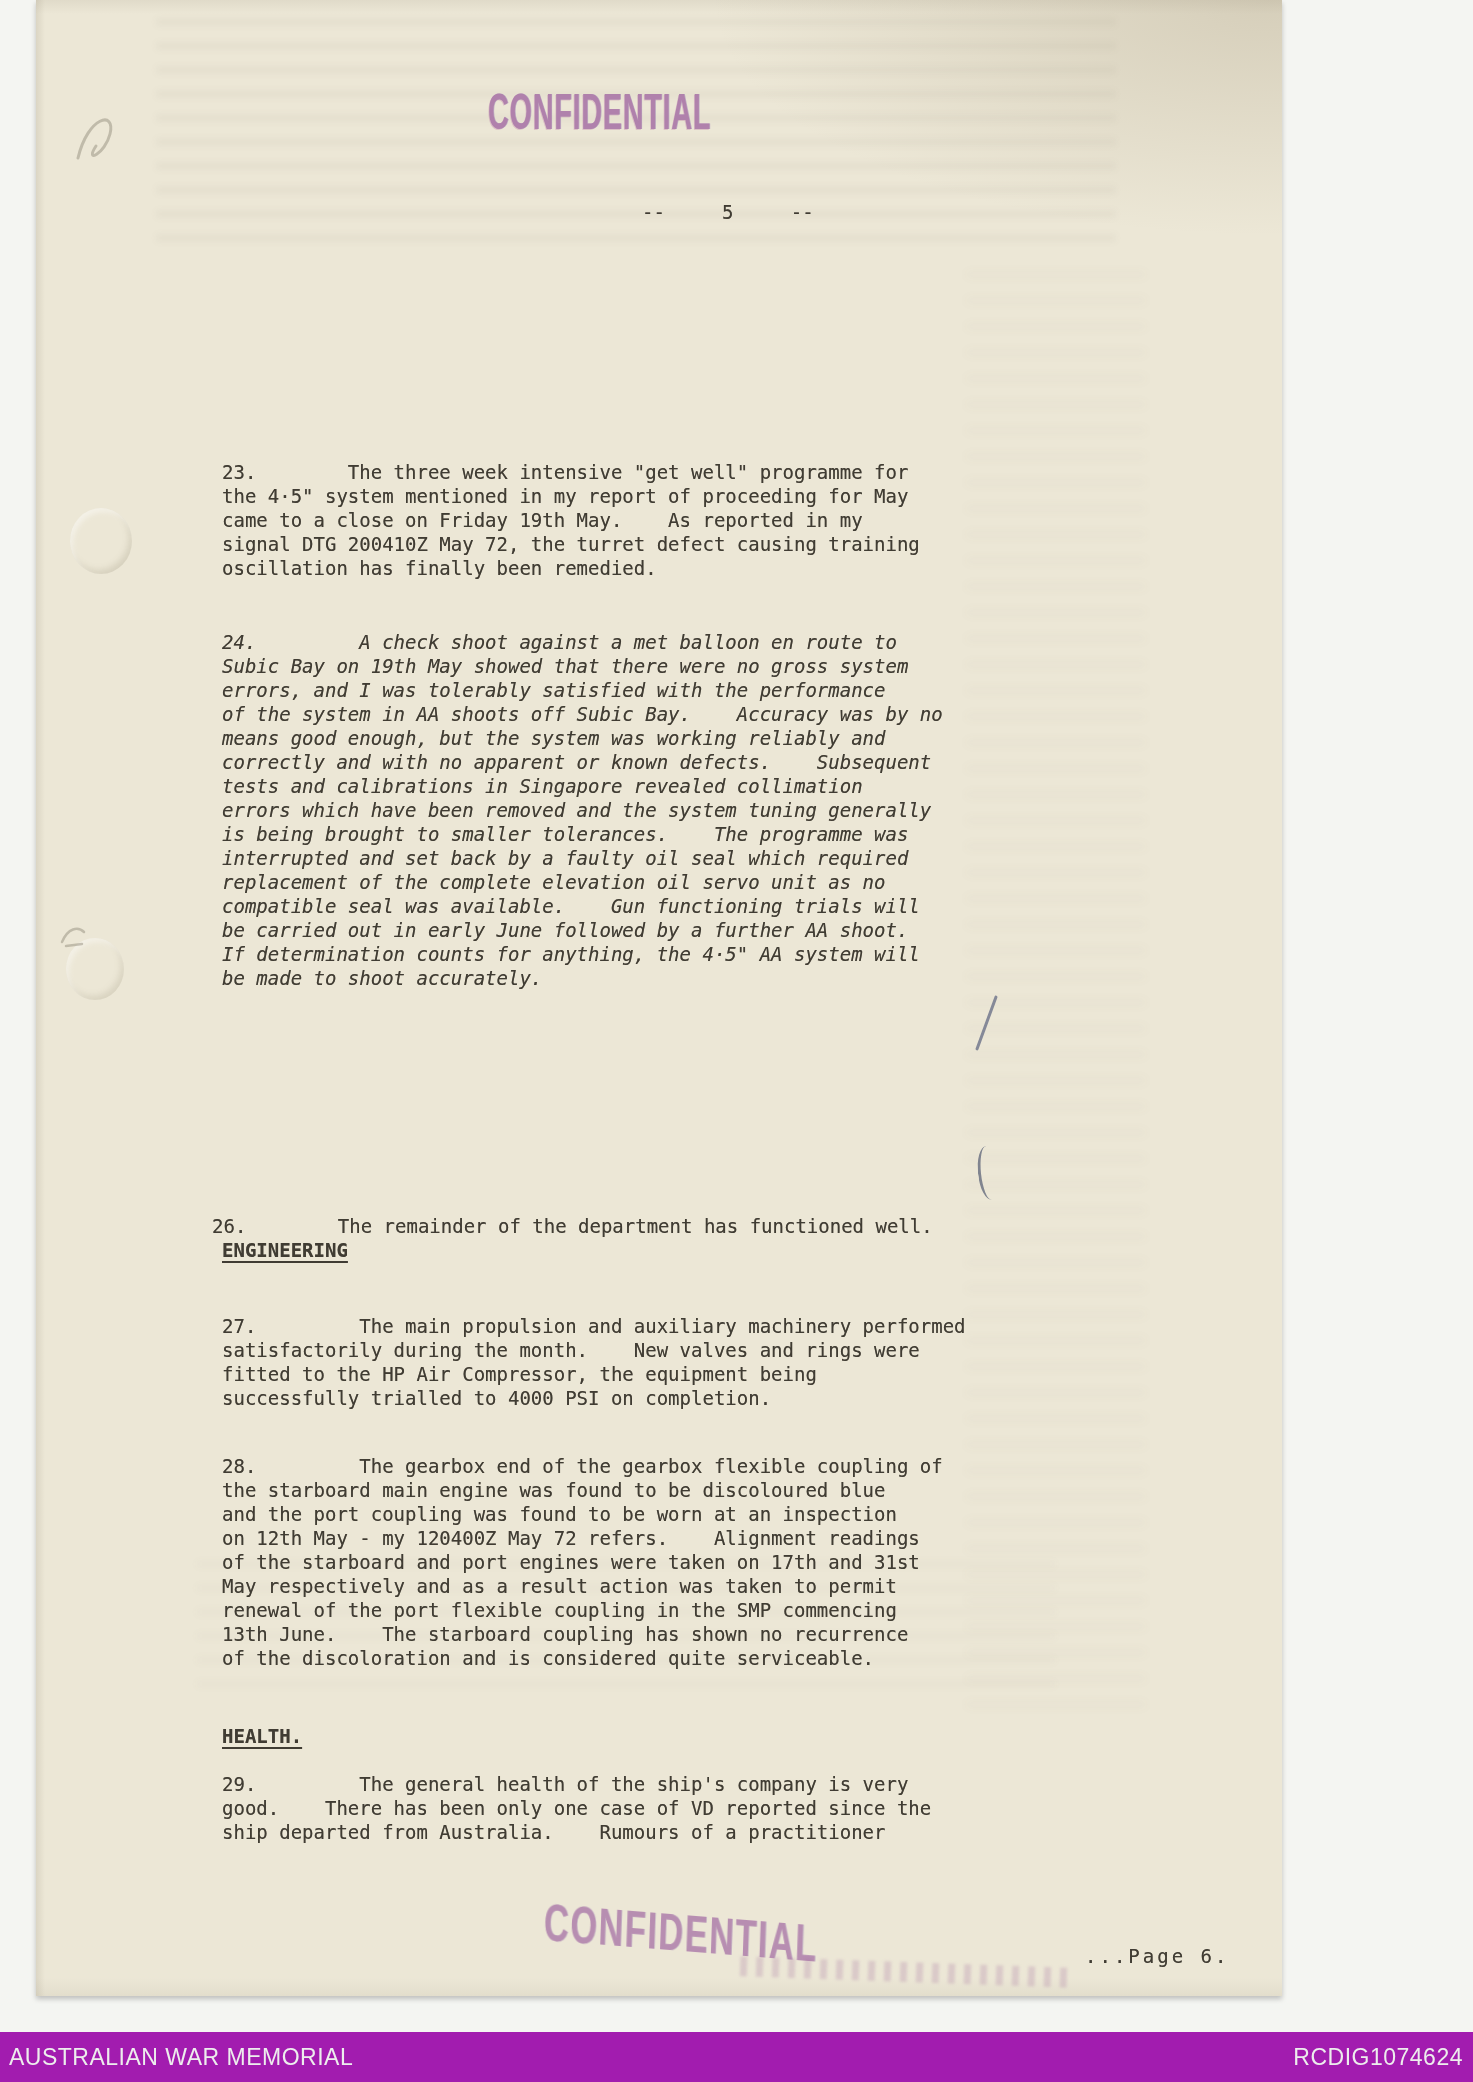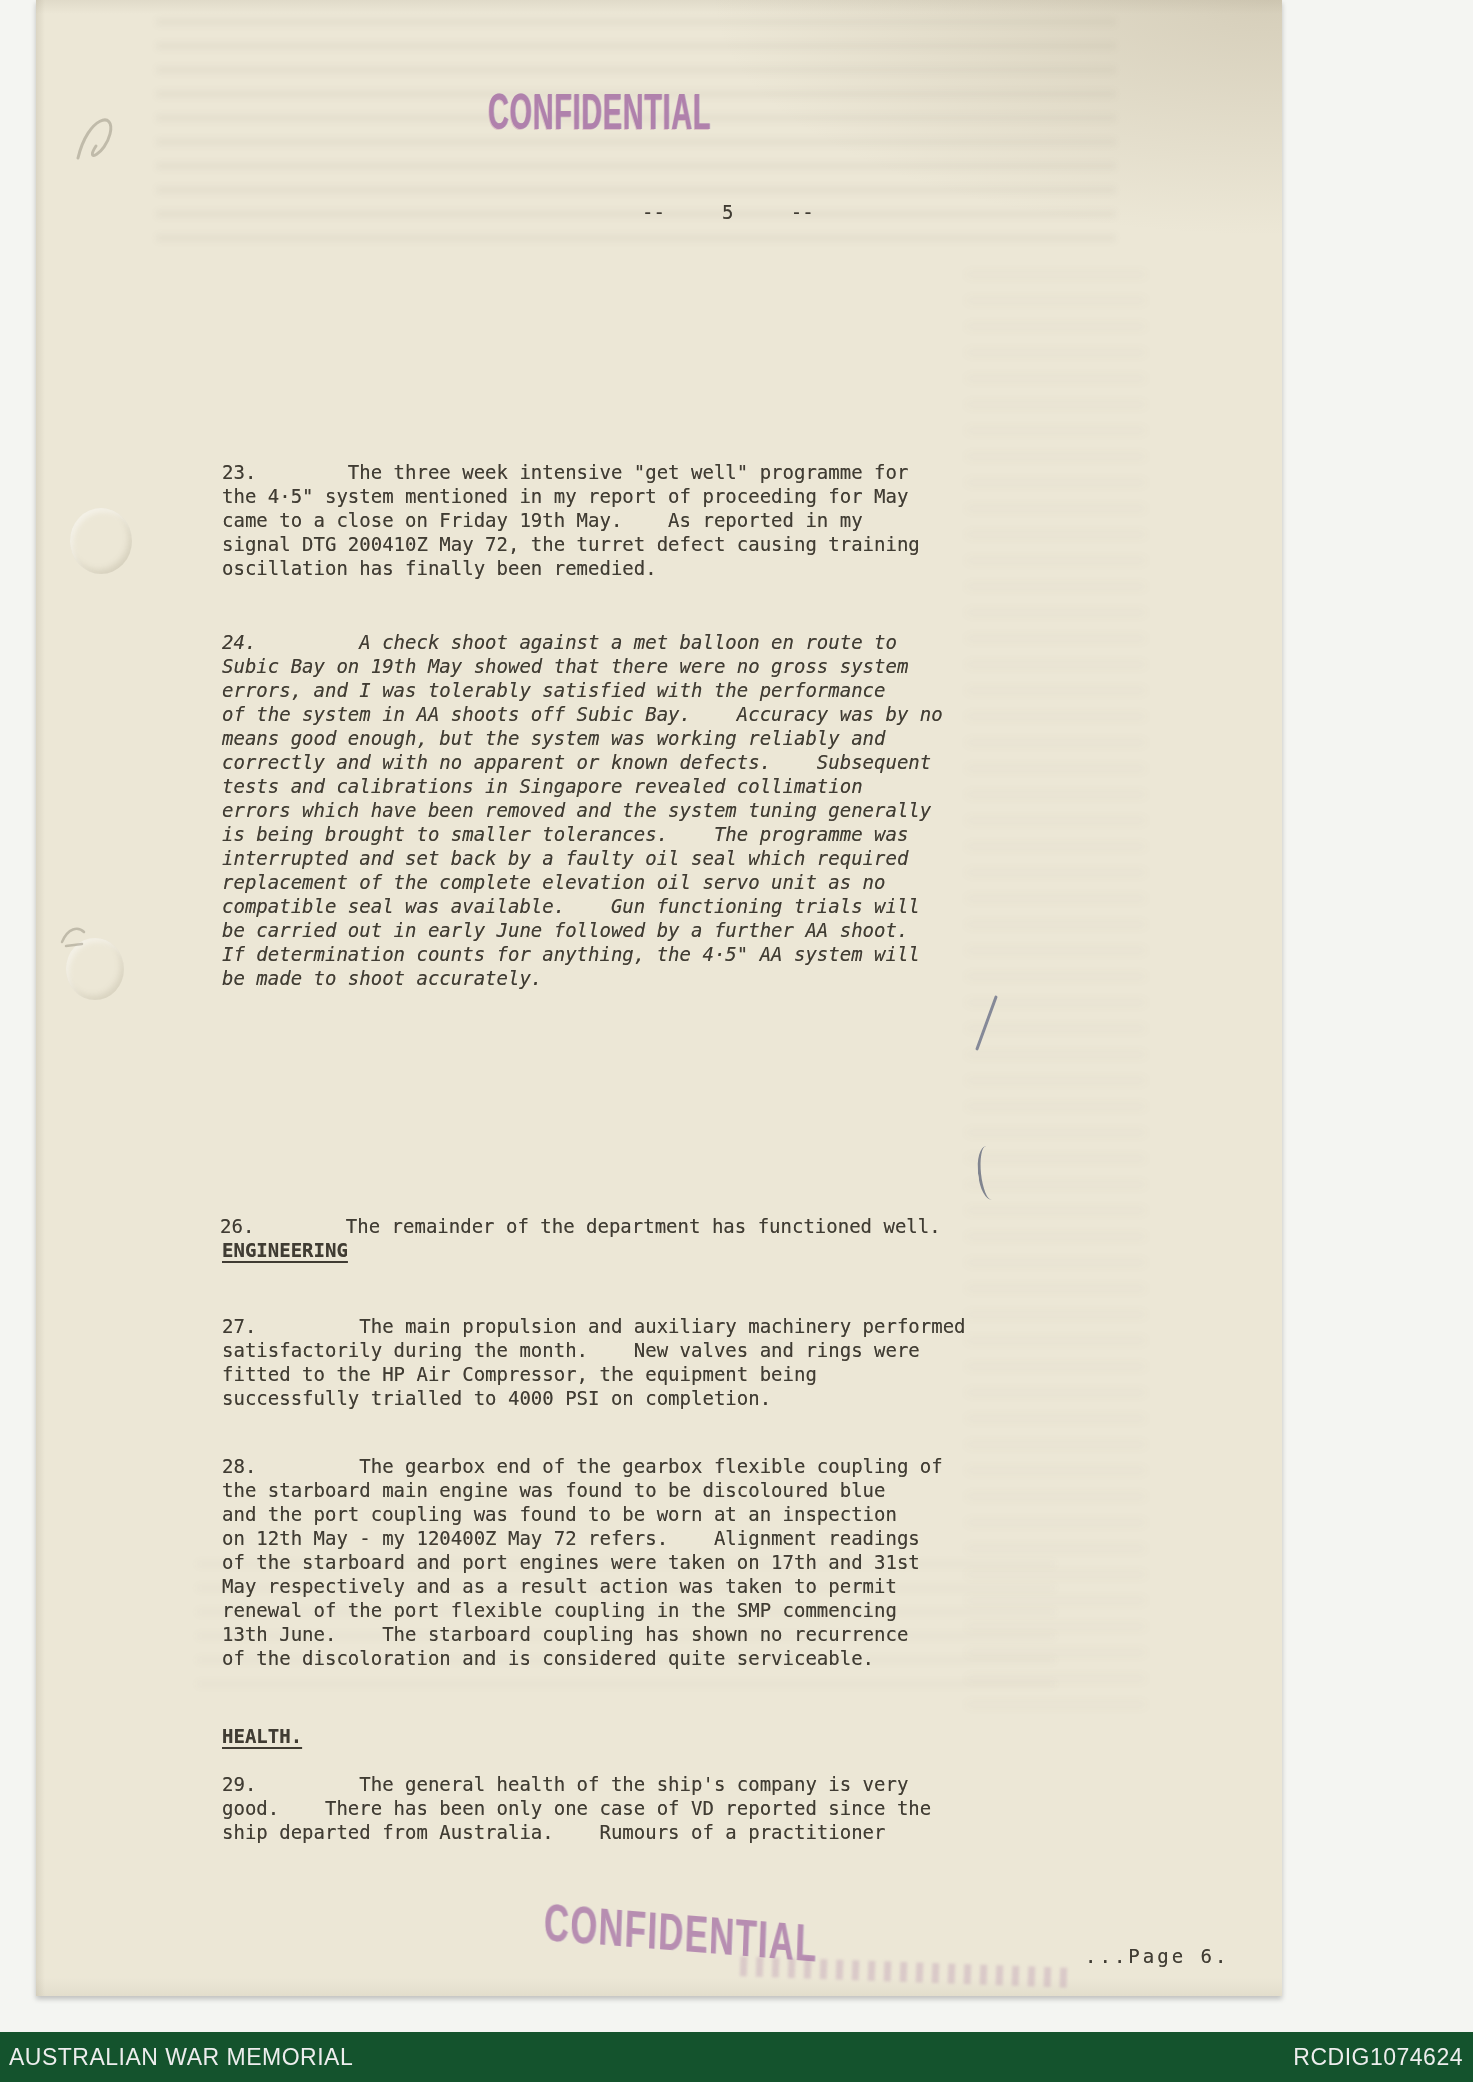--- a/index.html
+++ b/index.html
@@ -68,21 +68,21 @@
     position:absolute;margin:0;
     font-family:"DejaVu Sans Mono","Liberation Mono",monospace;
     font-size:19px;line-height:24px;color:#403c33;
     white-space:pre;text-shadow:0 0 .6px rgba(64,60,51,.55);
   }
   .page-num{left:606px;top:200px;}
   .p0{left:186px;top:322px;}
   .p23{left:186px;top:460px;}
   .p24{left:186px;top:630px;font-style:italic;}
   .p25{left:186px;top:1074px;}
-  .p26{left:184px;top:1214px;}
+  .p26{left:176px;top:1214px;}
   .h-eng{left:186px;top:1238px;}
   .p27{left:186px;top:1314px;}
   .p28{left:186px;top:1454px;}
   .h-health{left:186px;top:1724px;}
   .p29{left:186px;top:1772px;}
   .heading{
     text-decoration:underline;text-decoration-thickness:2px;text-underline-offset:4px;
     font-weight:bold;text-shadow:0 0 .7px rgba(64,60,51,.7);
   }
   .footer-note{left:1049px;top:1944px;font-size:21px;letter-spacing:3px;}
@@ -92,21 +92,21 @@
     background:#6b7288;border-radius:2px;transform:rotate(20deg);opacity:.8;
   }
   .ink-paren{
     position:absolute;left:942px;top:1146px;width:15px;height:54px;
     border-left:3px solid #5d6478;border-radius:60% 0 0 60% / 50% 0 0 50%;
     transform:rotate(-6deg);opacity:.75;
   }
   
   .archive-bar{
     position:absolute;left:0;top:2032px;width:1473px;height:50px;
-    background:#14532d;color:#ededed;
+    background:#a21caf;color:#ededed;
     font-size:23px;letter-spacing:.5px;line-height:50px;
   }
   .archive-bar .left{position:absolute;left:9px;}
   .archive-bar .right{position:absolute;right:10px;}
 </style>
 </head>
 <body>
 
 <div class="paper">
 

